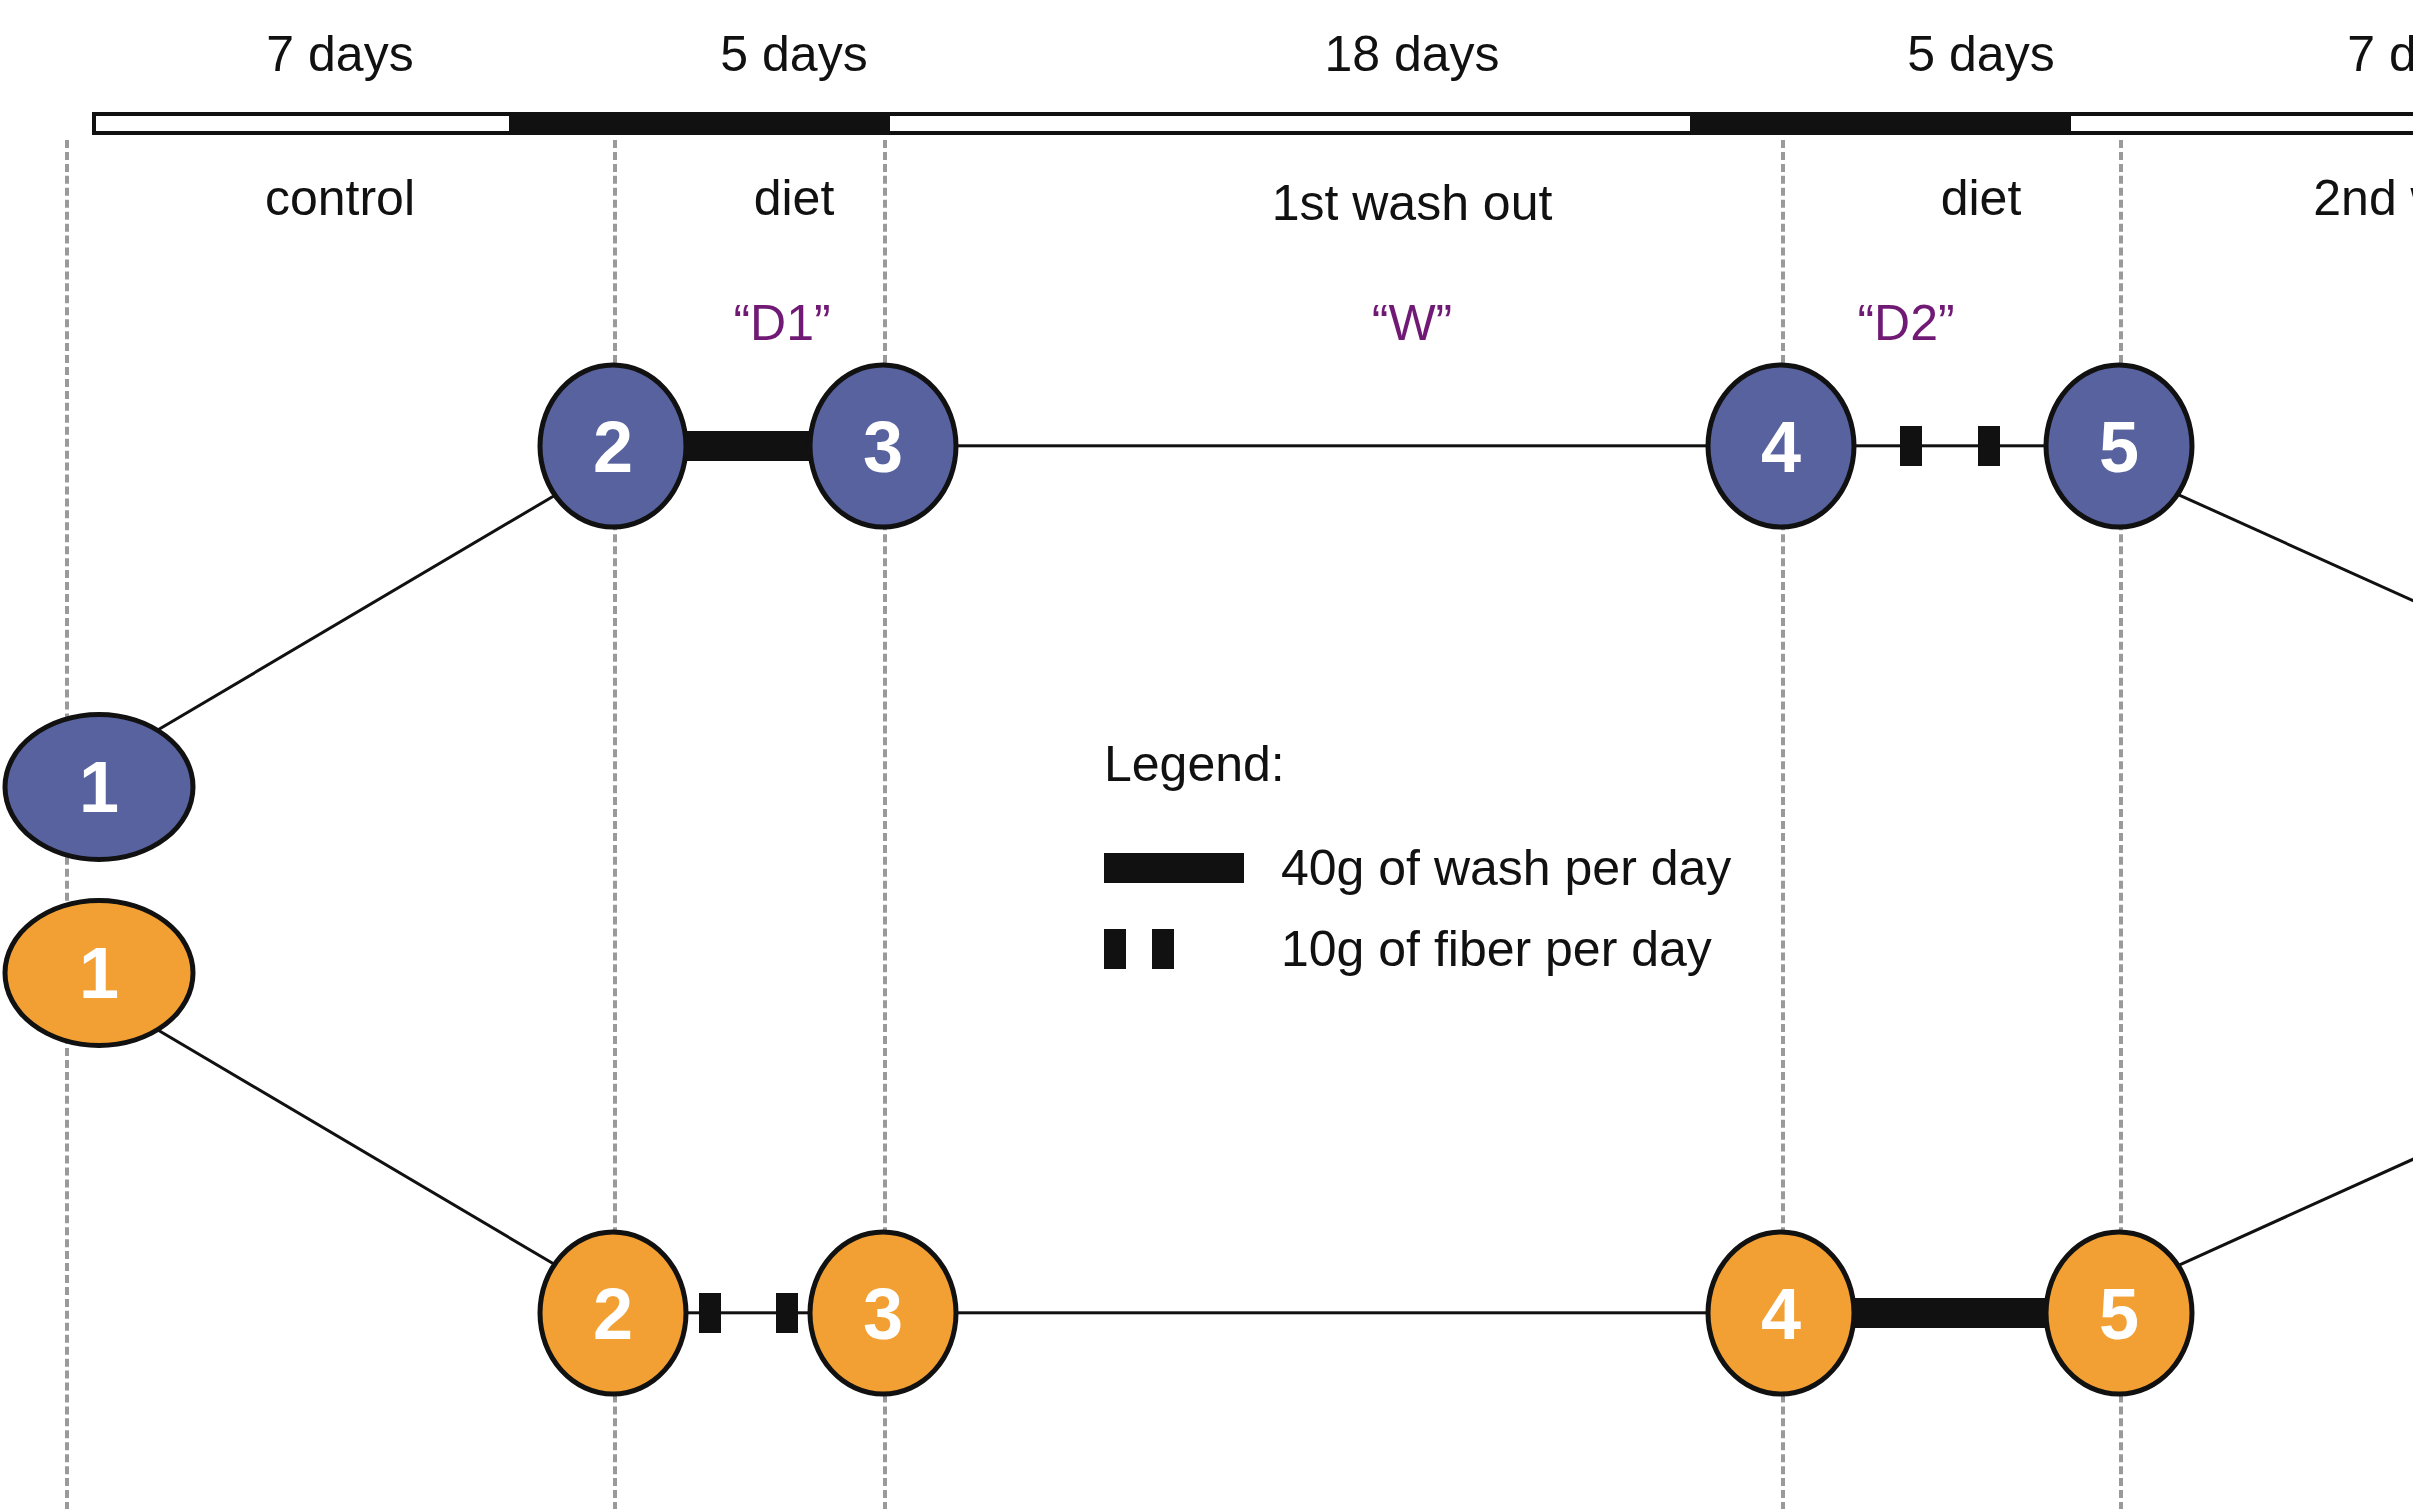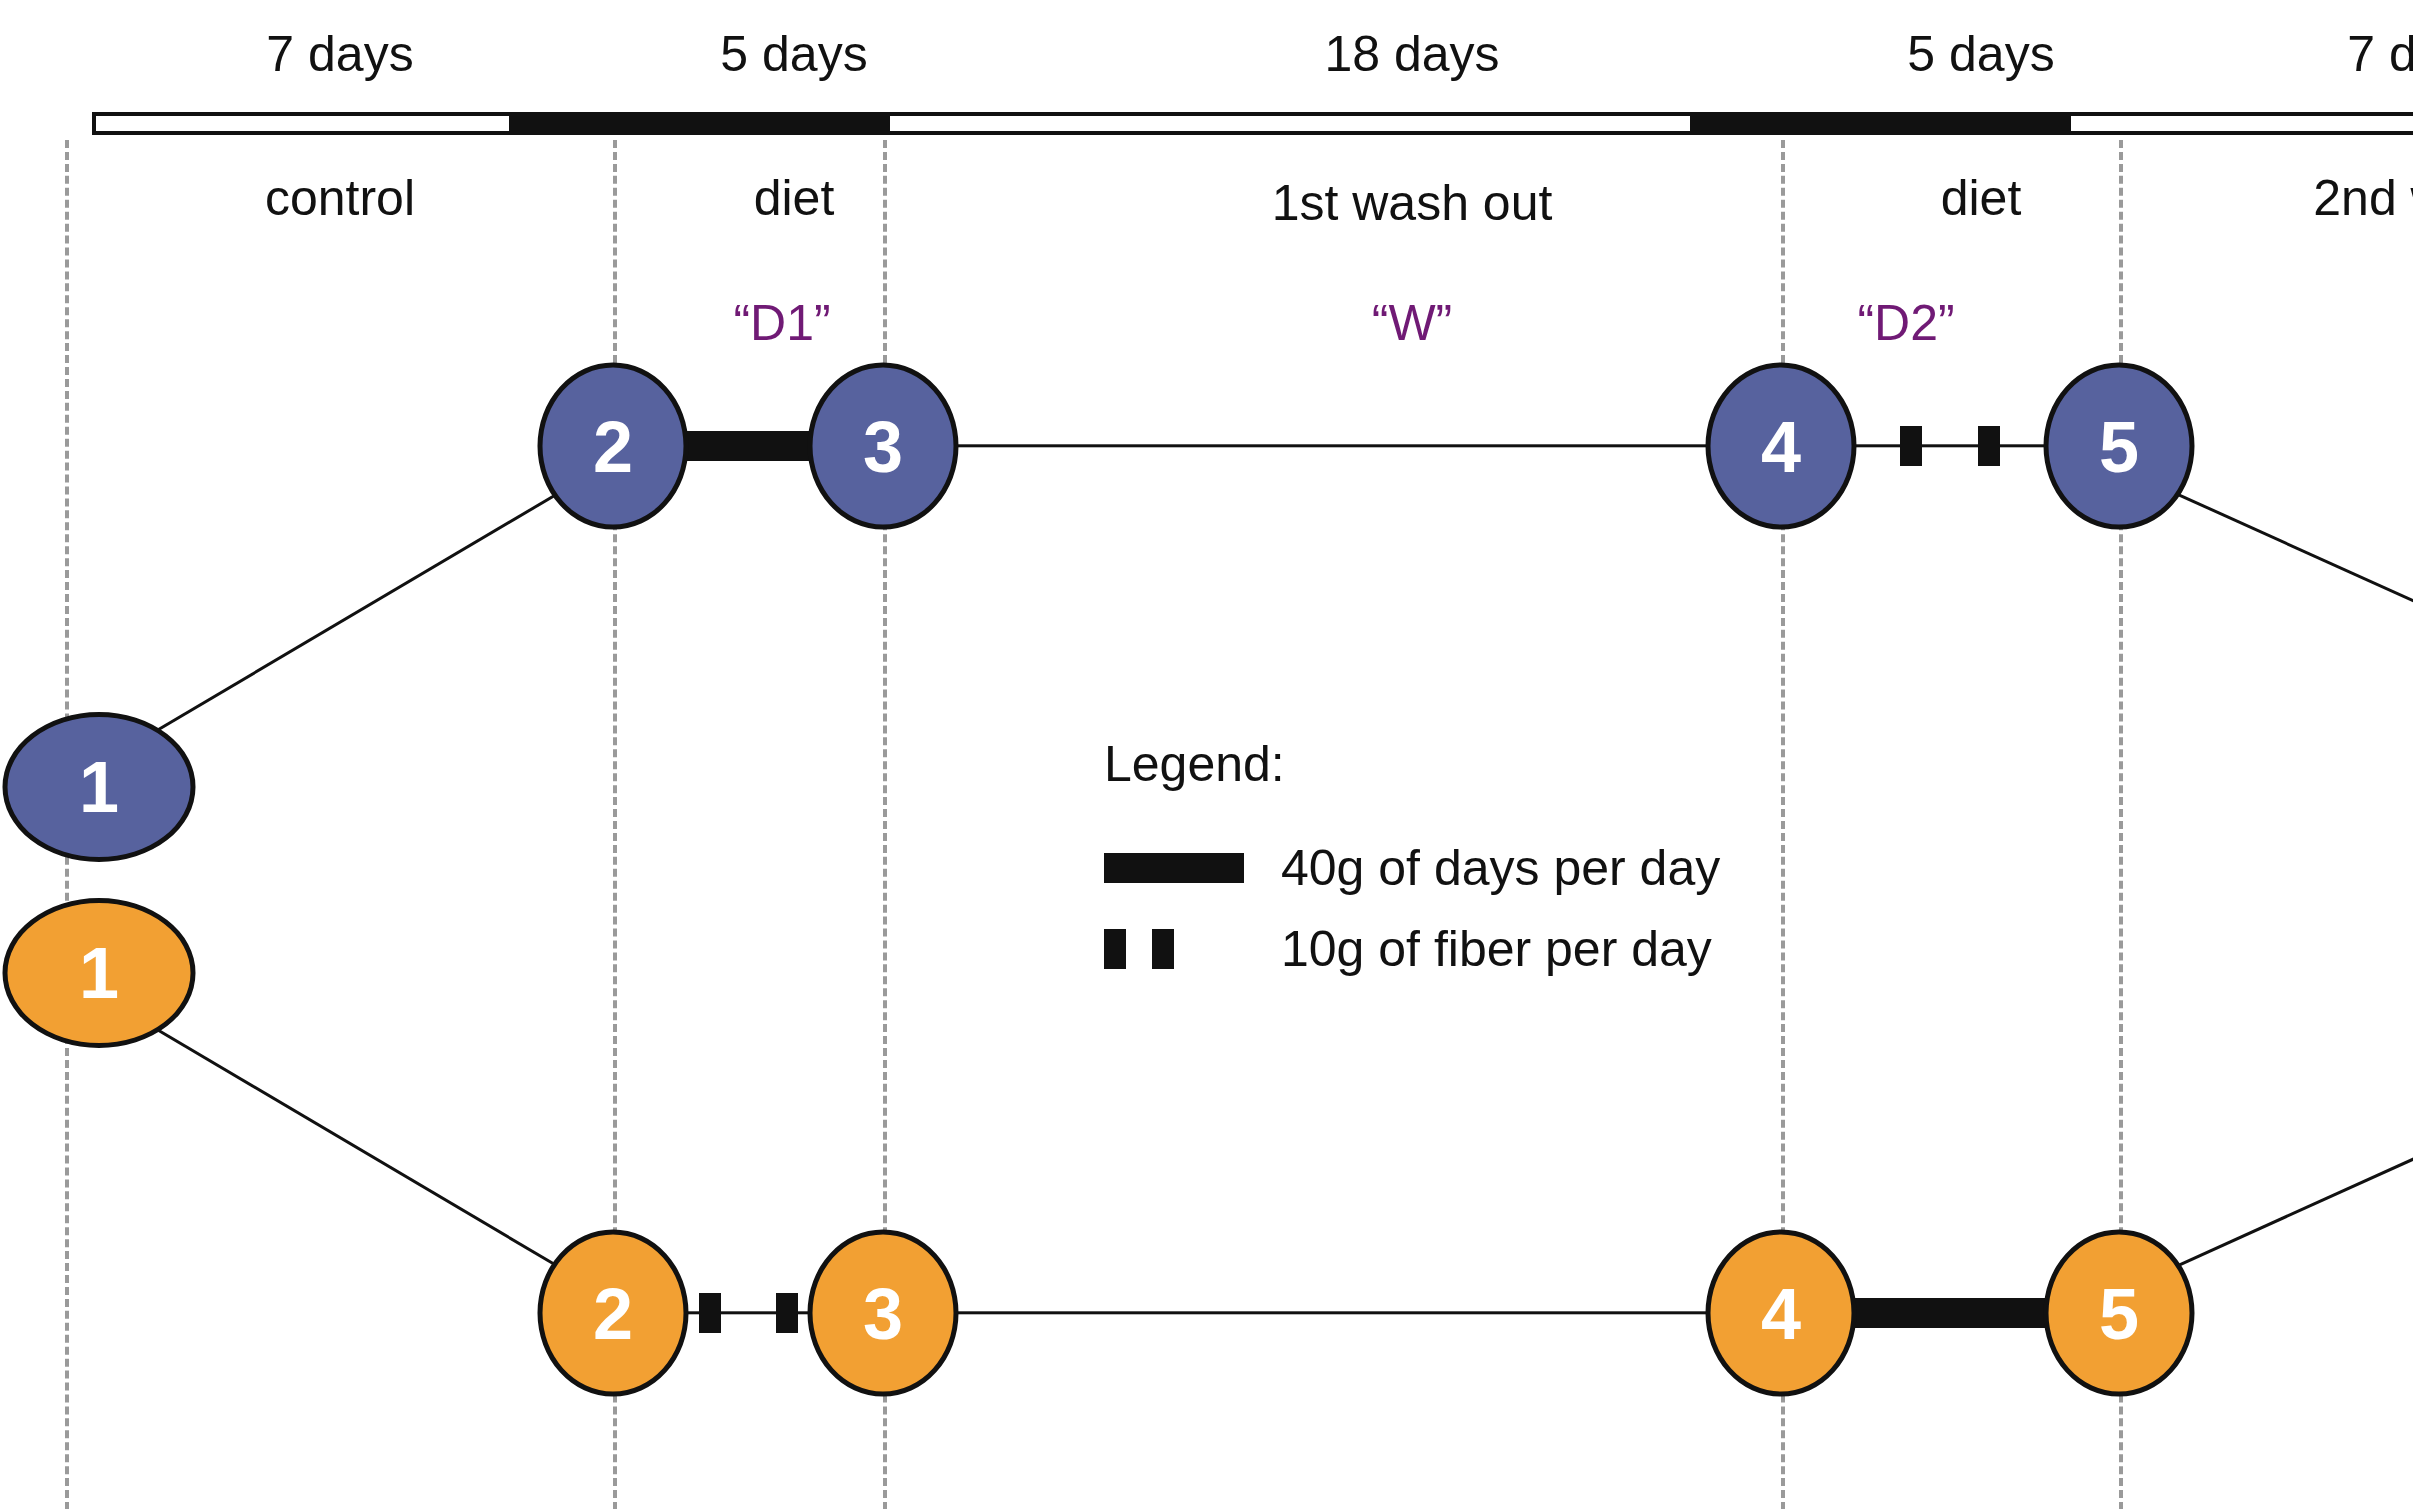--- a/index.html
+++ b/index.html
@@ -142,21 +142,21 @@
         <span>5</span>
       </div>
     </div>
 
   <div id="legend">
     <div id="legend-title">Legend:</div>
     <div class="legend-row">
       <div class="legend-swatch">
         <div class="sw-solid"></div>
       </div>
-      <div class="legend-text">40g of days per day</div>
+      <div class="legend-text">40g of wash per day</div>
     </div>
     <div class="legend-row">
       <div class="legend-swatch">
         <div class="sw-dash1"></div>
           <div class="sw-gap"></div>
           <div class="sw-dash2"></div>
       </div>
       <div class="legend-text">10g of fiber per day</div>
     </div>
   </div>

